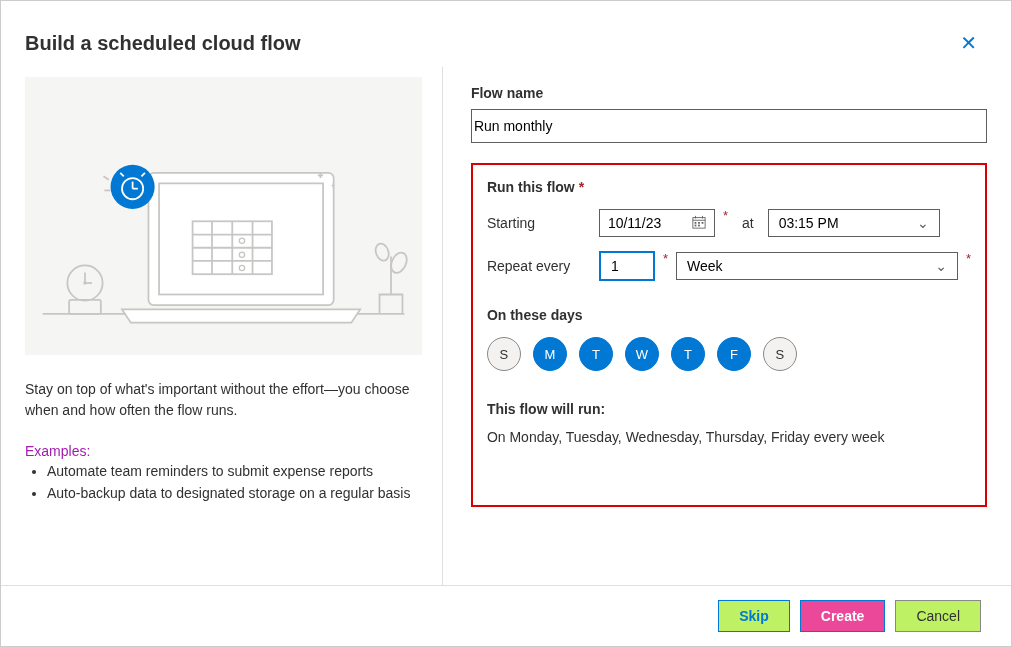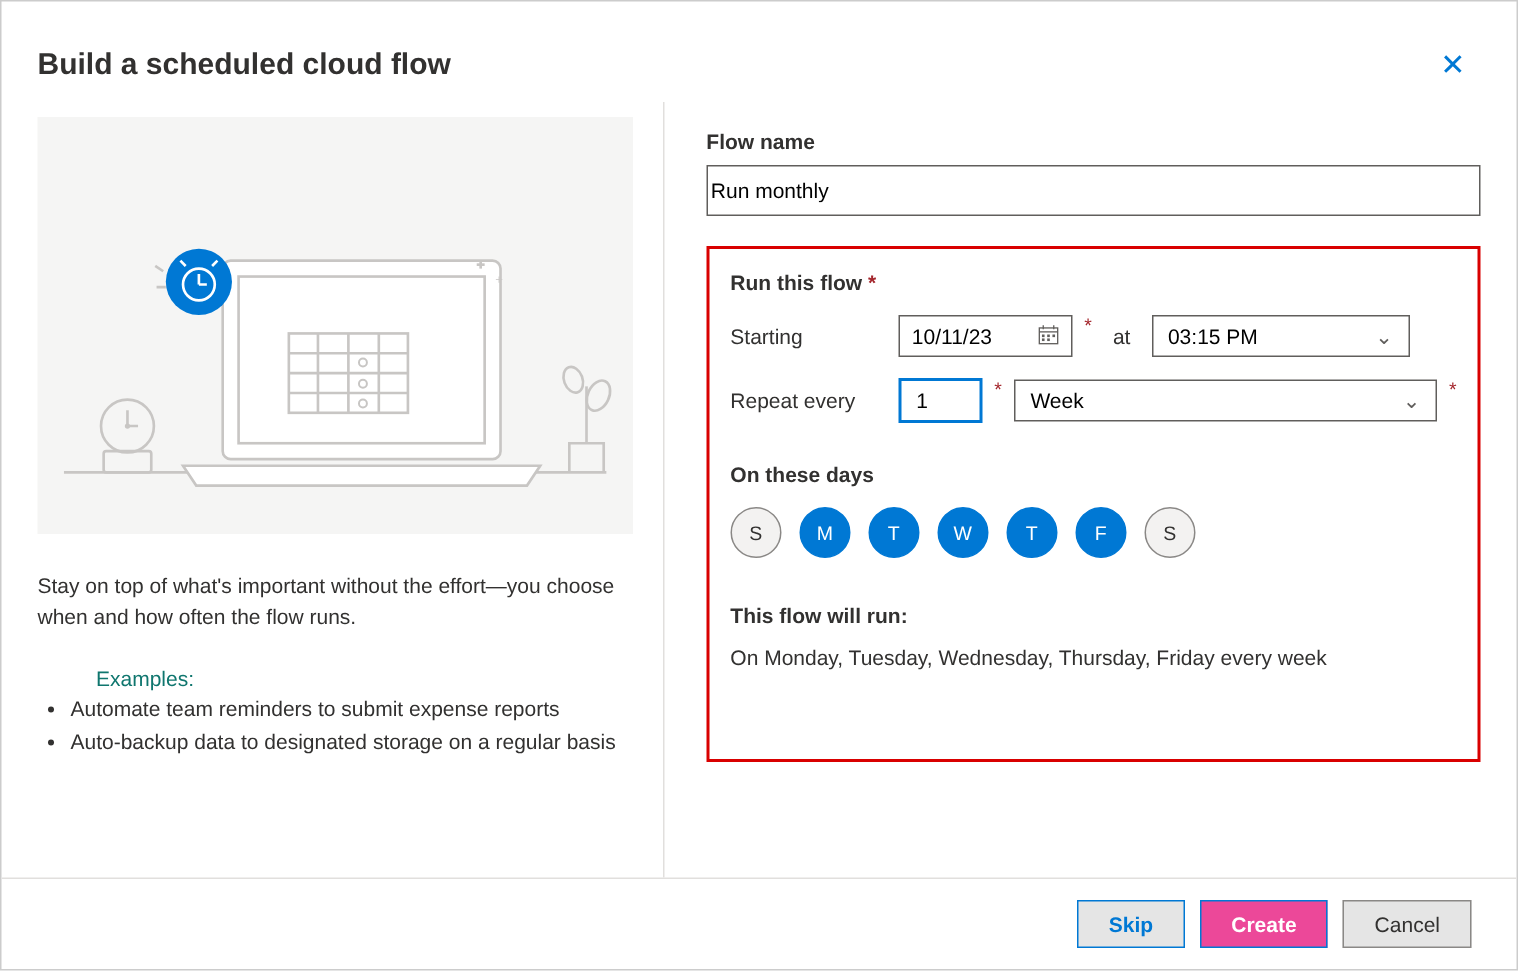--- a/index.html
+++ b/index.html
@@ -65,22 +65,21 @@
     }
     .description {
       margin-top: 24px;
       font-size: 14px;
       color: #323130;
       line-height: 1.5;
     }
     .examples-label {
       margin-top: 22px;
       font-size: 14px;
-      color: #0f766e;
-      margin-left: 39px;
+      color: #a21caf;
     }
     .examples-list {
       margin-top: 2px;
       padding-left: 22px;
       font-size: 14px;
       color: #323130;
       line-height: 1.55;
     }
     .right-panel {
       flex: 1;
@@ -219,21 +218,21 @@
       display: flex;
       justify-content: flex-end;
       gap: 10px;
     }
     .btn {
       padding: 7px 20px;
       font-size: 14px;
       font-family: inherit;
       cursor: pointer;
       border: 1px solid #8a8886;
-      background: #e5e5e5;
+      background: #bef264;
     }
     .btn-skip {
       color: #0078d4;
       border-color: #0078d4;
       font-weight: 600;
     }
     .btn-primary {
       background: #ec4899;
       border-color: #0078d4;
       color: #fff;

